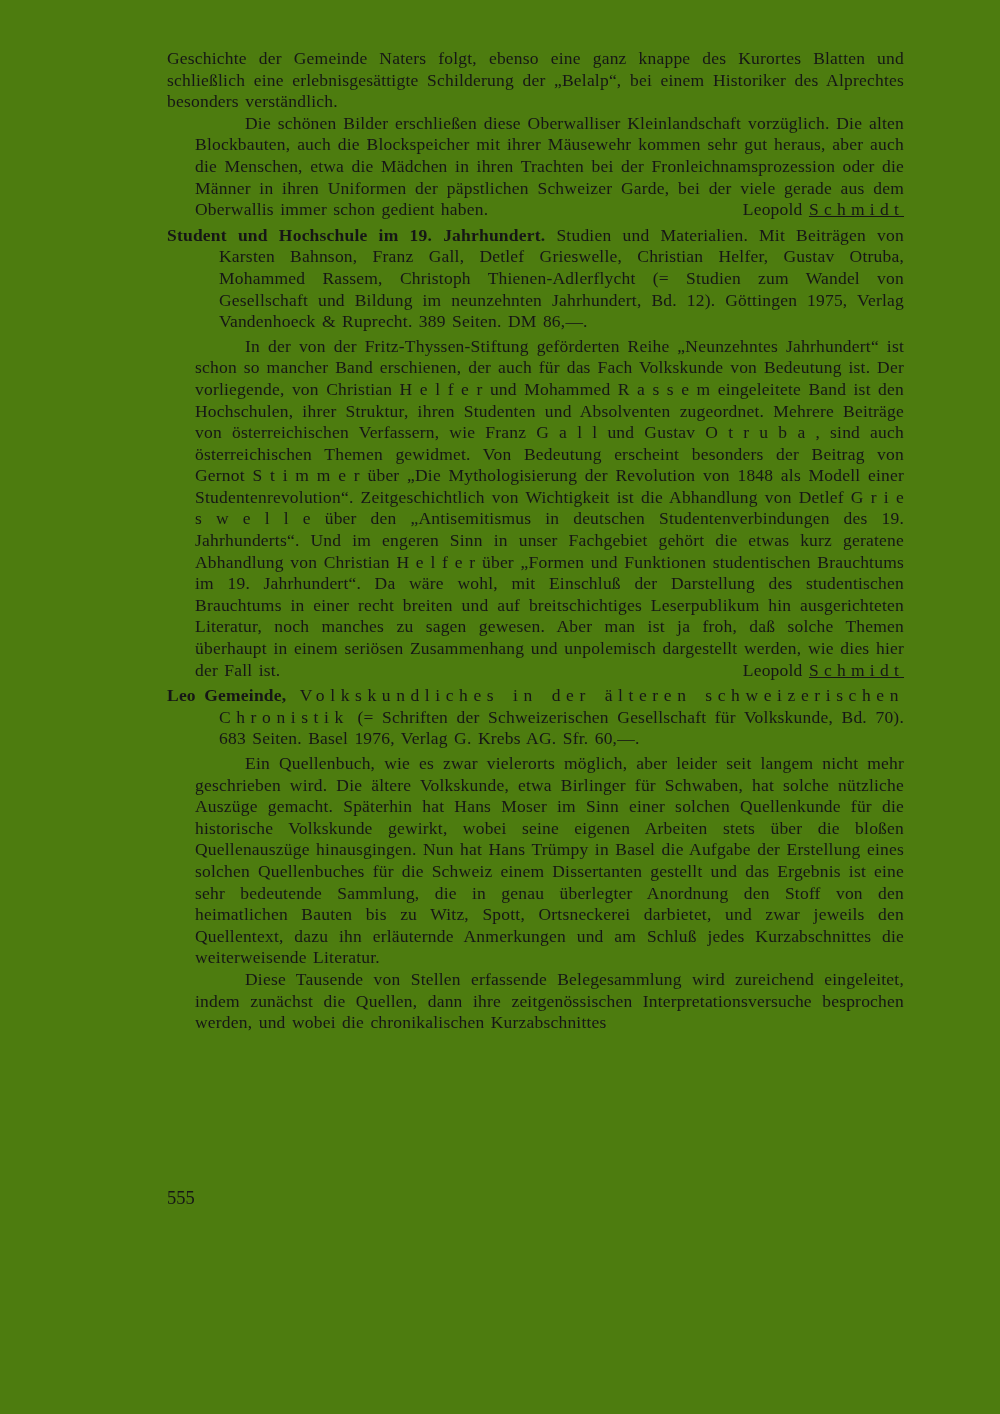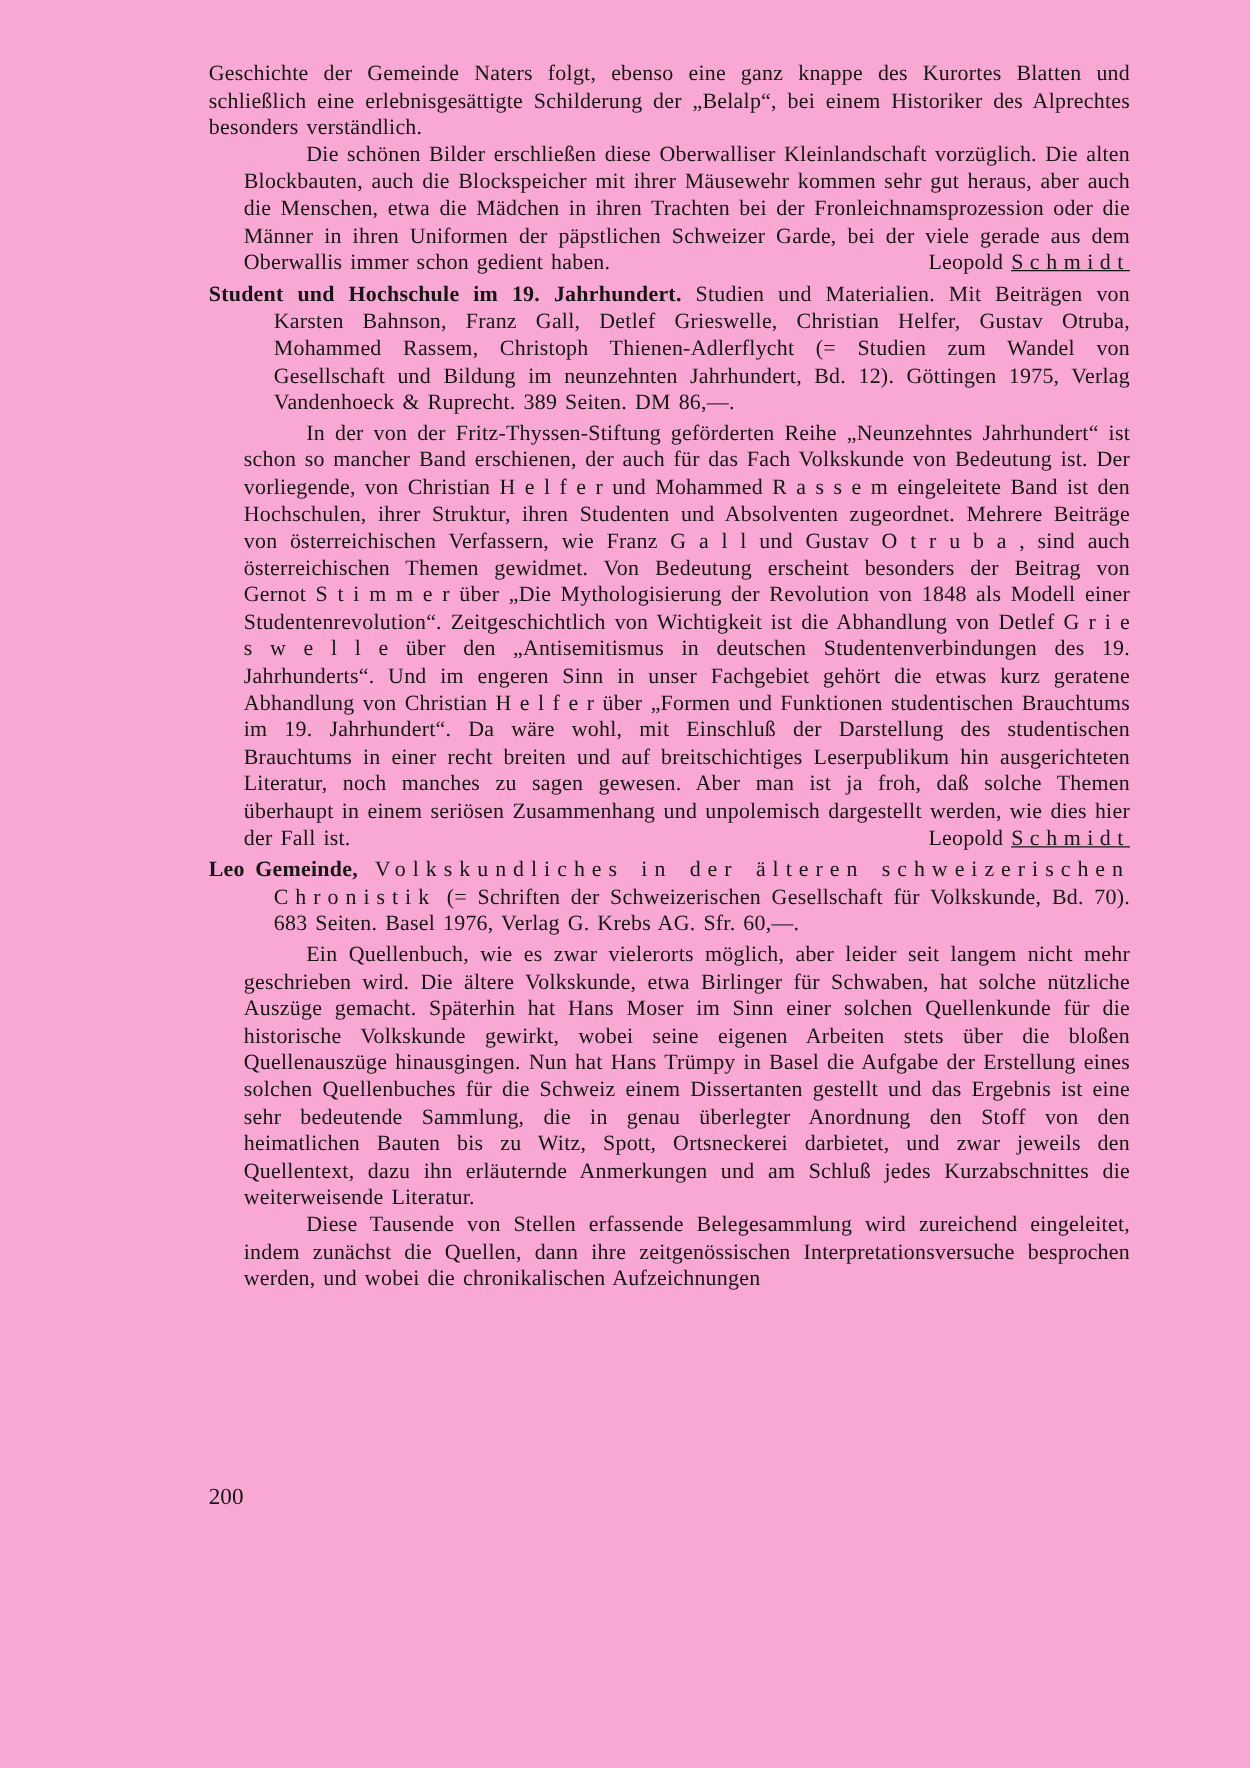--- a/index.html
+++ b/index.html
@@ -8,21 +8,21 @@
     width: 1000px;
     height: 1414px;
     background: #fdfdfb;
     font-family: "Liberation Serif", serif;
     color: #161616;
     position: relative;
   }
   .page {
     position: absolute;
     inset: 0;
-    background: #f9a8d4;
+    background: #4d7c0f;
   }
   .page-text {
     position: absolute;
     left: 167px;
     top: 48px;
     width: 737px;
     font-size: 17.5px;
     line-height: 21.6px;
     text-align: justify;
     word-spacing: 0.10em;
@@ -54,16 +54,16 @@
 <body>
 
 <div class="page">
   <div class="page-text">
       <p class="para"><span class="seg-normal">Geschichte der Gemeinde Naters folgt, ebenso eine ganz knappe des Kurortes Blatten und schließlich eine erlebnisgesättigte Schilderung der „Belalp“, bei einem Historiker des Alprechtes besonders verständlich.</span></p>
       <p class="para indent"><span class="seg-normal">Die schönen Bilder erschließen diese Oberwalliser Kleinlandschaft vorzüglich. Die alten Blockbauten, auch die Blockspeicher mit ihrer Mäusewehr kommen sehr gut heraus, aber auch die Menschen, etwa die Mädchen in ihren Trachten bei der Fronleichnamsprozession oder die Männer in ihren Uniformen der päpstlichen Schweizer Garde, bei der viele gerade aus dem Oberwallis immer schon gedient haben.</span><span class="signature"><span>Leopold </span><span class="spaced-name">Schmidt</span></span></p>
       <p class="entry"><span class="seg-bold">Student und Hochschule im 19. Jahrhundert.</span><span class="seg-normal"> Studien und Materialien. Mit Beiträgen von Karsten Bahnson, Franz Gall, Detlef Grieswelle, Christian Helfer, Gustav Otruba, Mohammed Rassem, Christoph Thienen-Adlerflycht (= Studien zum Wandel von Gesellschaft und Bildung im neunzehnten Jahrhundert, Bd. 12). Göttingen 1975, Verlag Vandenhoeck &amp; Ruprecht. 389 Seiten. DM 86,—.</span></p>
       <p class="para indent"><span class="seg-normal">In der von der Fritz-Thyssen-Stiftung geförderten Reihe „Neunzehntes Jahrhundert“ ist schon so mancher Band erschienen, der auch für das Fach Volkskunde von Bedeutung ist. Der vorliegende, von Christian H e l f e r und Mohammed R a s s e m eingeleitete Band ist den Hochschulen, ihrer Struktur, ihren Studenten und Absolventen zugeordnet. Mehrere Beiträge von österreichischen Verfassern, wie Franz G a l l und Gustav O t r u b a , sind auch österreichischen Themen gewidmet. Von Bedeutung erscheint besonders der Beitrag von Gernot S t i m m e r über „Die Mythologisierung der Revolution von 1848 als Modell einer Studentenrevolution“. Zeitgeschichtlich von Wichtigkeit ist die Abhandlung von Detlef G r i e s w e l l e über den „Antisemitismus in deutschen Studentenverbindungen des 19. Jahrhunderts“. Und im engeren Sinn in unser Fachgebiet gehört die etwas kurz geratene Abhandlung von Christian H e l f e r über „Formen und Funktionen studentischen Brauchtums im 19. Jahrhundert“. Da wäre wohl, mit Einschluß der Darstellung des studentischen Brauchtums in einer recht breiten und auf breitschichtiges Leserpublikum hin ausgerichteten Literatur, noch manches zu sagen gewesen. Aber man ist ja froh, daß solche Themen überhaupt in einem seriösen Zusammenhang und unpolemisch dargestellt werden, wie dies hier der Fall ist.</span><span class="signature"><span>Leopold </span><span class="spaced-name">Schmidt</span></span></p>
       <p class="entry"><span class="seg-bold">Leo Gemeinde,</span><span class="seg-spaced"> Volkskundliches in der älteren schweizerischen Chronistik</span><span class="seg-normal"> (= Schriften der Schweizerischen Gesellschaft für Volkskunde, Bd. 70). 683 Seiten. Basel 1976, Verlag G. Krebs AG. Sfr. 60,—.</span></p>
       <p class="para indent"><span class="seg-normal">Ein Quellenbuch, wie es zwar vielerorts möglich, aber leider seit langem nicht mehr geschrieben wird. Die ältere Volkskunde, etwa Birlinger für Schwaben, hat solche nützliche Auszüge gemacht. Späterhin hat Hans Moser im Sinn einer solchen Quellenkunde für die historische Volkskunde gewirkt, wobei seine eigenen Arbeiten stets über die bloßen Quellenauszüge hinausgingen. Nun hat Hans Trümpy in Basel die Aufgabe der Erstellung eines solchen Quellenbuches für die Schweiz einem Dissertanten gestellt und das Ergebnis ist eine sehr bedeutende Sammlung, die in genau überlegter Anordnung den Stoff von den heimatlichen Bauten bis zu Witz, Spott, Ortsneckerei darbietet, und zwar jeweils den Quellentext, dazu ihn erläuternde Anmerkungen und am Schluß jedes Kurzabschnittes die weiterweisende Literatur.</span></p>
-      <p class="para indent"><span class="seg-normal">Diese Tausende von Stellen erfassende Belegesammlung wird zureichend eingeleitet, indem zunächst die Quellen, dann ihre zeitgenössischen Interpretationsversuche besprochen werden, und wobei die chronikalischen Aufzeichnungen</span></p>
+      <p class="para indent"><span class="seg-normal">Diese Tausende von Stellen erfassende Belegesammlung wird zureichend eingeleitet, indem zunächst die Quellen, dann ihre zeitgenössischen Interpretationsversuche besprochen werden, und wobei die chronikalischen Kurzabschnittes</span></p>
     </div>
-  <div class="page-number">200</div>
+  <div class="page-number">555</div>
 </div>
 
 </body></html>

